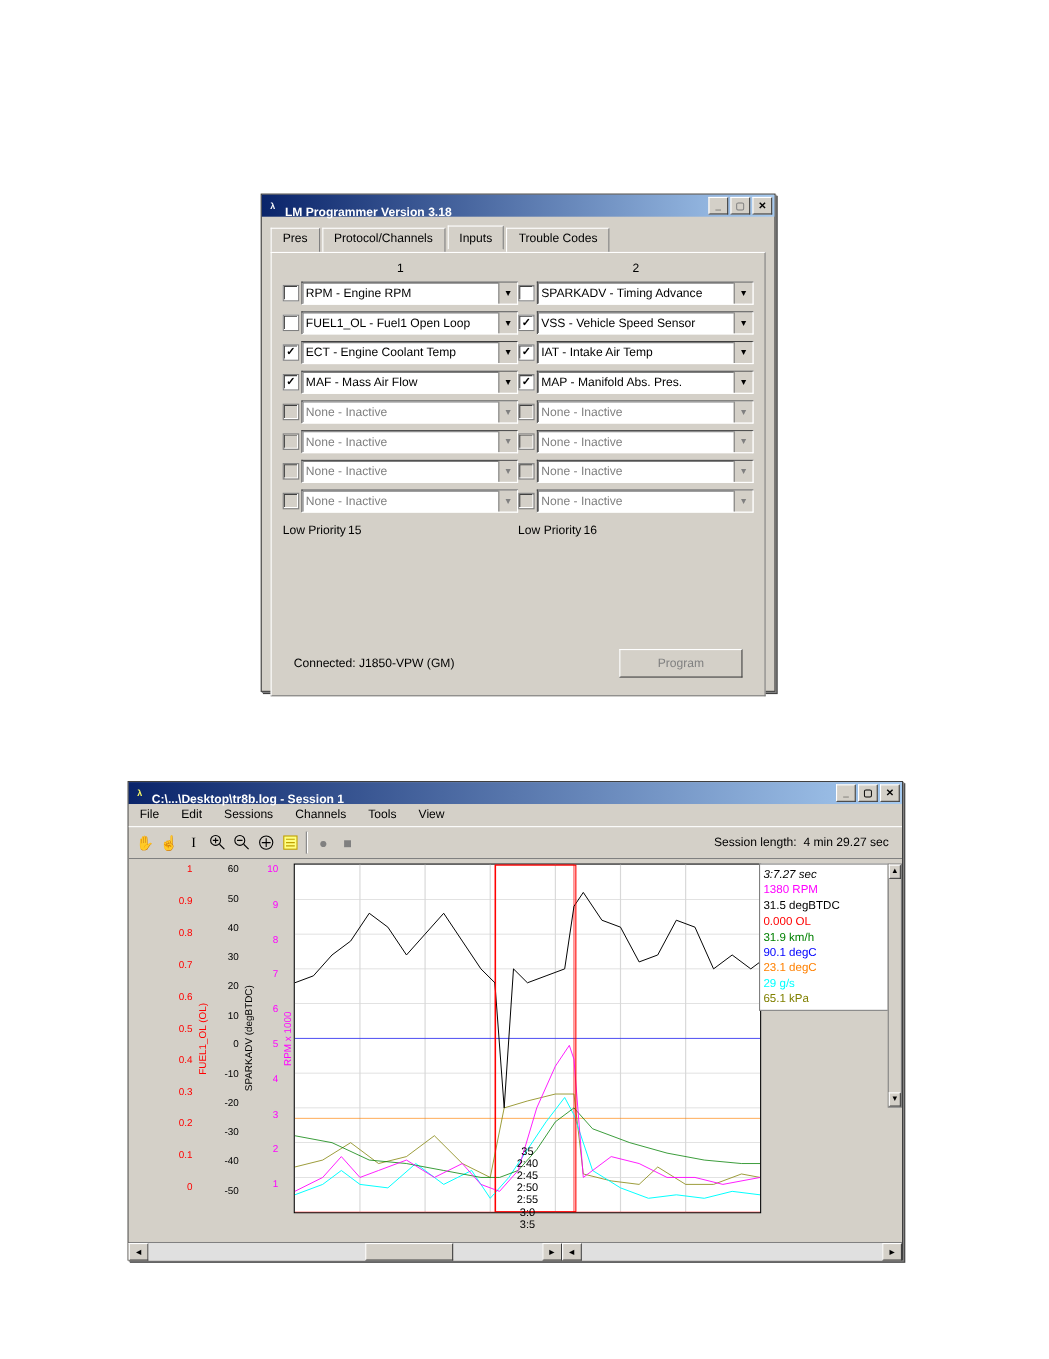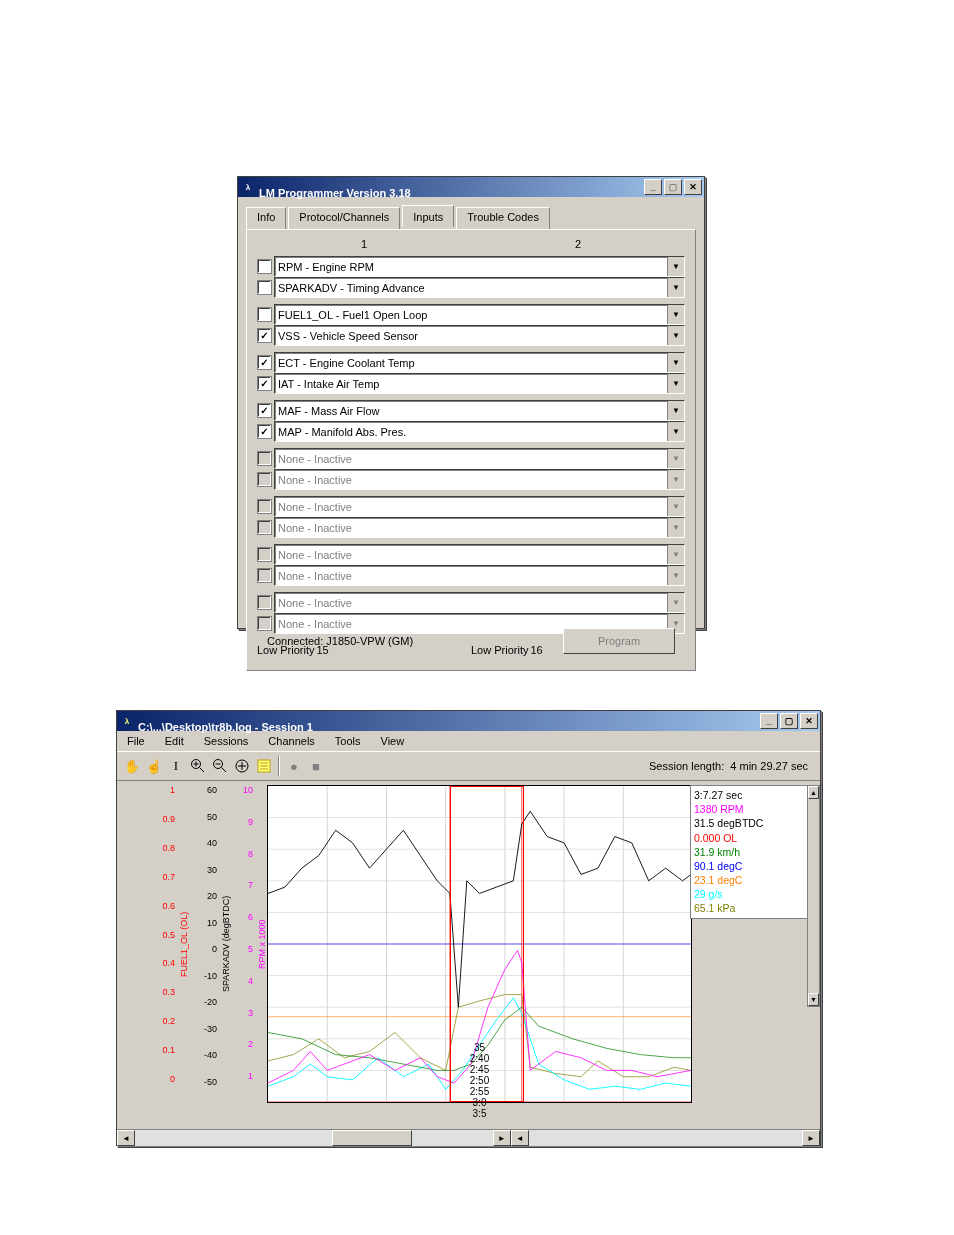--- a/index.html
+++ b/index.html
@@ -99,21 +99,20 @@
     background: #d4d0c8;
     position: relative;
   }
   .cols-head {
     display: flex;
   }
   .cols-head div { flex:1; text-align:center; font-size:11px; }
   .row {
     display: flex;
     margin-top: 6px;
-    flex-direction: column;
   }
   .half {
     flex:1;
     display:flex;
     align-items:center;
     gap:2px;
   }
   .chk {
     width: 13px; height: 13px;
     background:#fff;
@@ -303,21 +302,21 @@
 
   <div class="window lmwin">
     <div class="titlebar">
       <span class="icon">λ</span>
       <span class="title-text">LM Programmer Version 3.18</span>
       <span class="ctrl-btn">_</span>
       <span class="ctrl-btn" style="color:#808080">▢</span>
       <span class="ctrl-btn">✕</span>
     </div>
     <div class="tabs">
-      <div class="tab">Info</div>
+      <div class="tab">Pres</div>
       <div class="tab">Protocol/Channels</div>
       <div class="tab selected">Inputs</div>
       <div class="tab">Trouble Codes</div>
     </div>
     <div class="tabpanel">
       <div class="cols-head">
         <div>1</div>
         <div>2</div>
       </div>
       <div id="lm-rows">
@@ -616,21 +615,21 @@
           <span>35</span>
           <span>2:40</span>
           <span>2:45</span>
           <span>2:50</span>
           <span>2:55</span>
           <span>3:0</span>
           <span>3:5</span>
         </div>
 
       <div class="legend" id="legend">
-          <div class="line" style="color: rgb(0, 0, 0);">3:7.27 sec</div>
+          <div class="line" style="color: rgb(0, 0, 0); font-style: italic;">3:7.27 sec</div>
           <div class="line" style="color: rgb(255, 0, 255);">1380 RPM</div>
           <div class="line" style="color: rgb(0, 0, 0);">31.5 degBTDC</div>
           <div class="line" style="color: rgb(255, 0, 0);">0.000 OL</div>
           <div class="line" style="color: rgb(0, 128, 0);">31.9 km/h</div>
           <div class="line" style="color: rgb(0, 0, 255);">90.1 degC</div>
           <div class="line" style="color: rgb(255, 128, 0);">23.1 degC</div>
           <div class="line" style="color: rgb(0, 255, 255);">29 g/s</div>
           <div class="line" style="color: rgb(128, 128, 0);">65.1 kPa</div>
         </div>
       <div class="legend-scroll">

